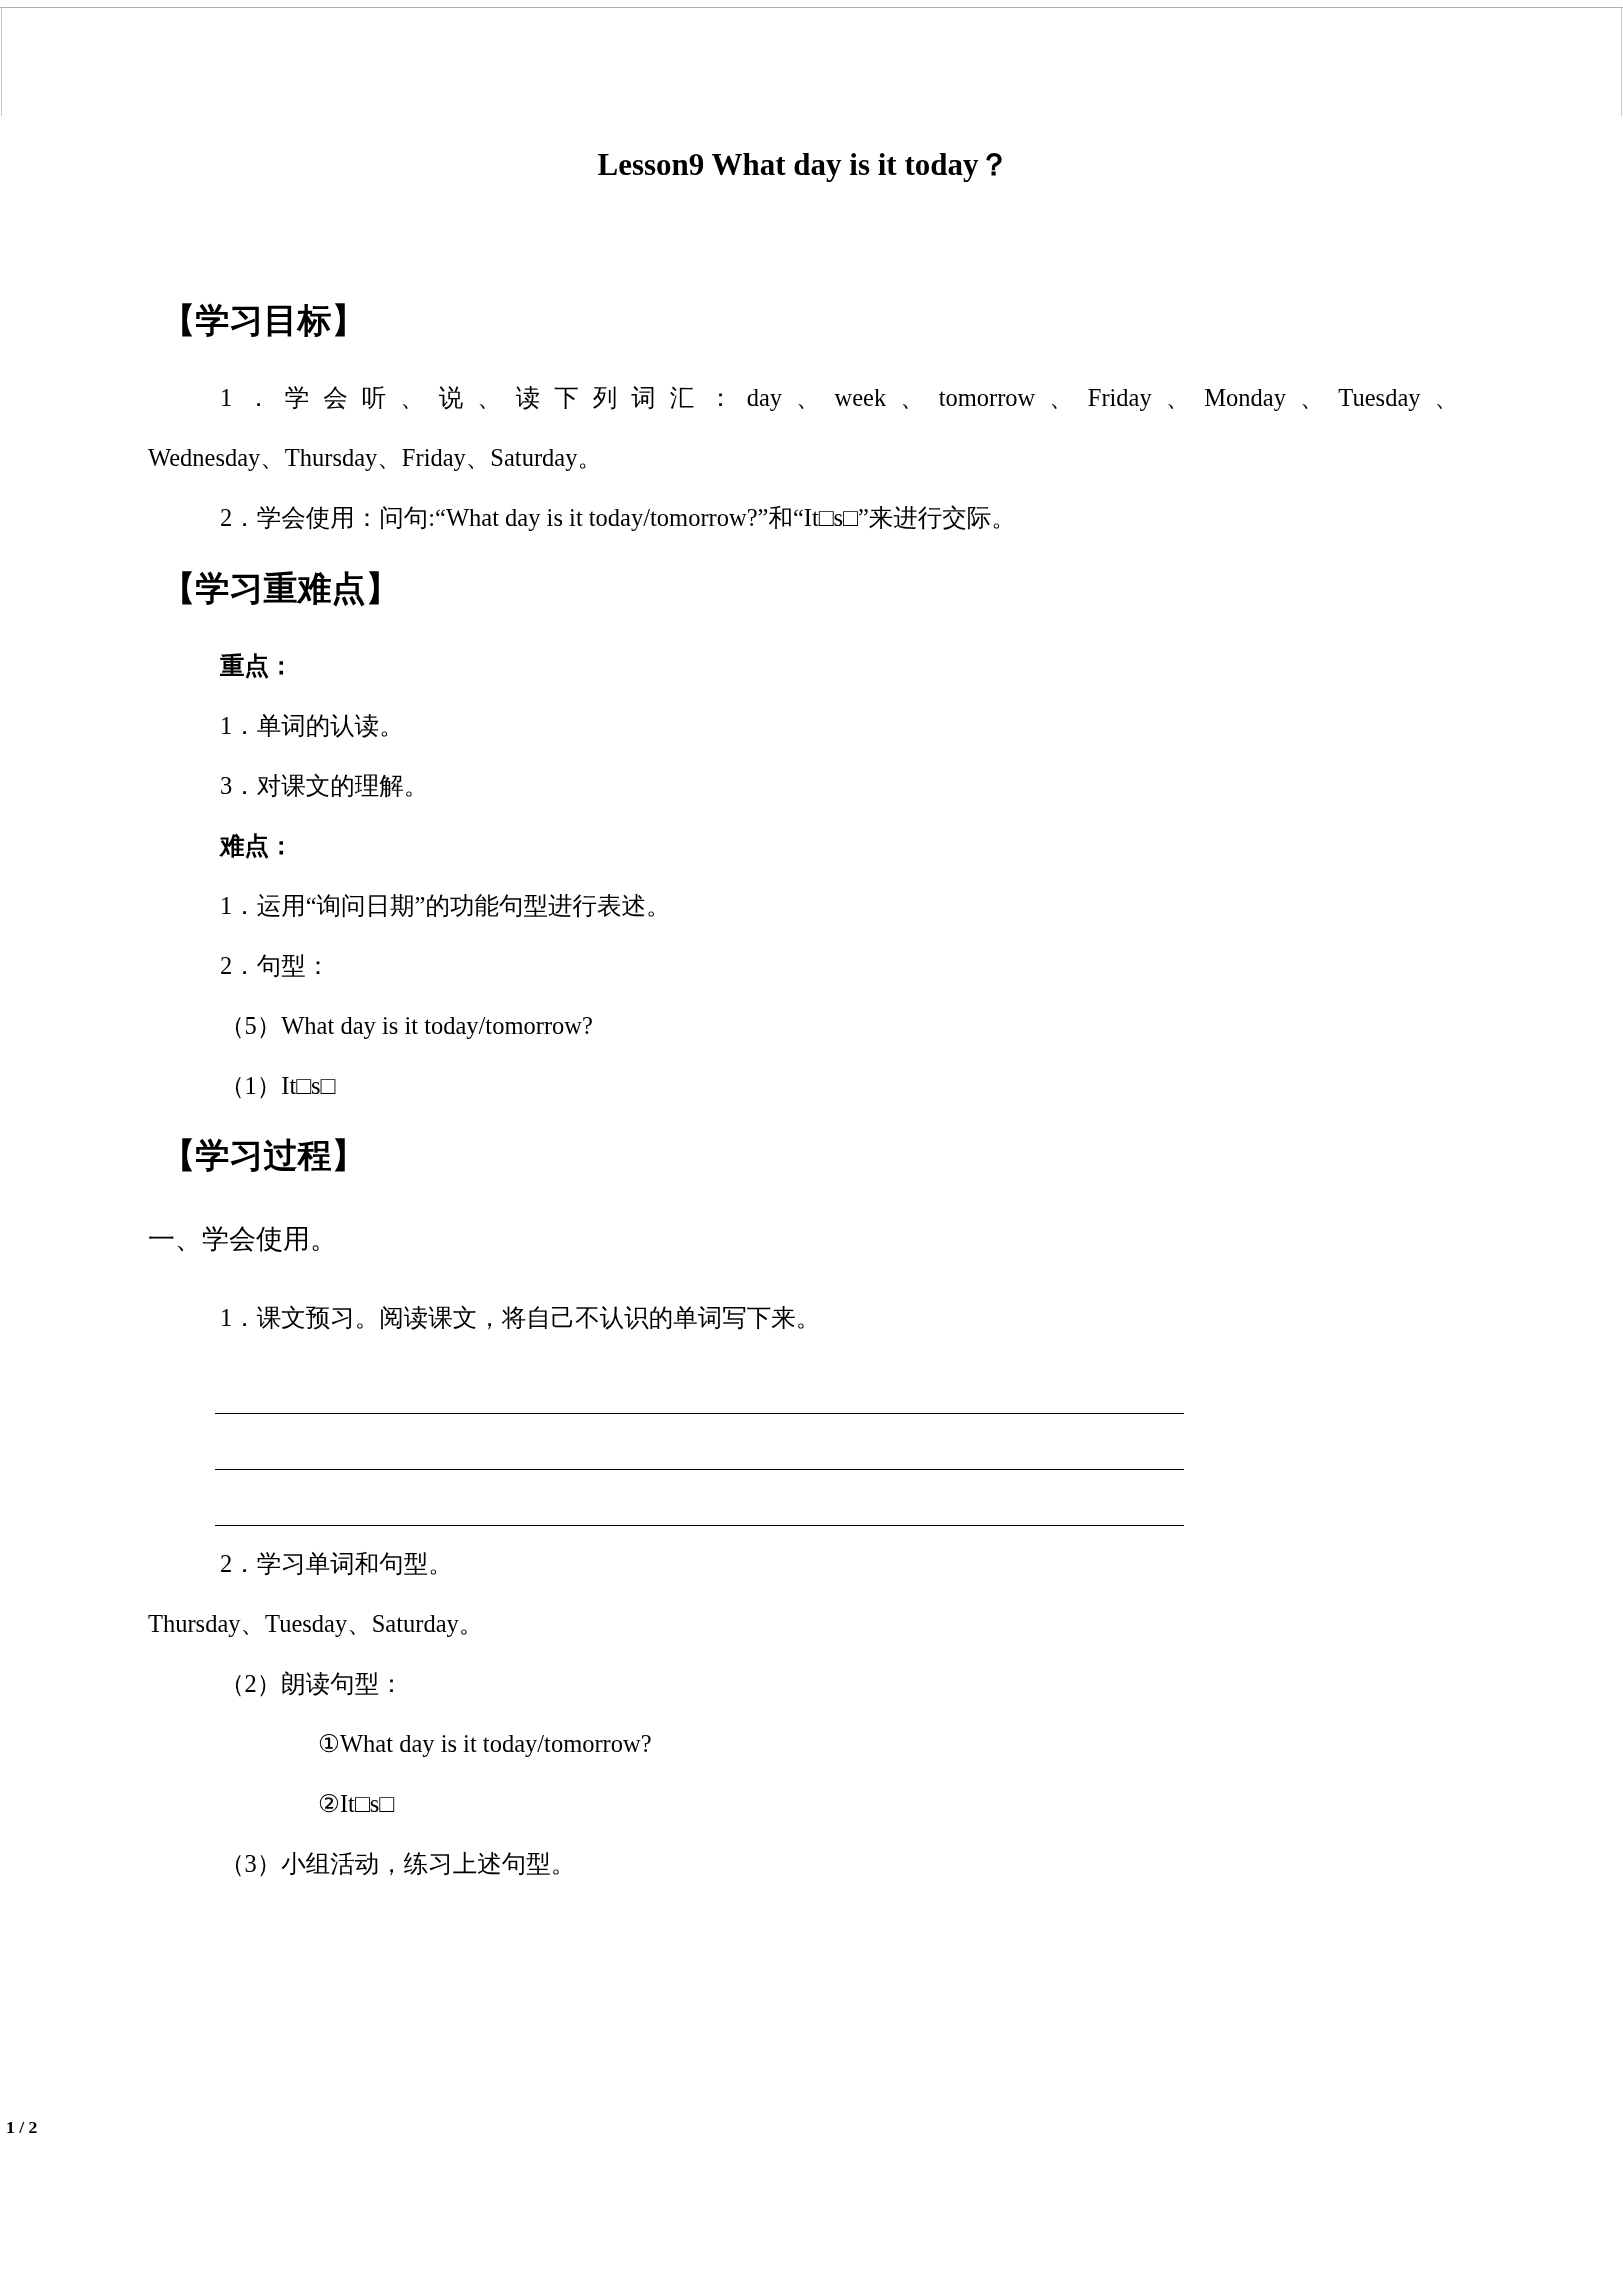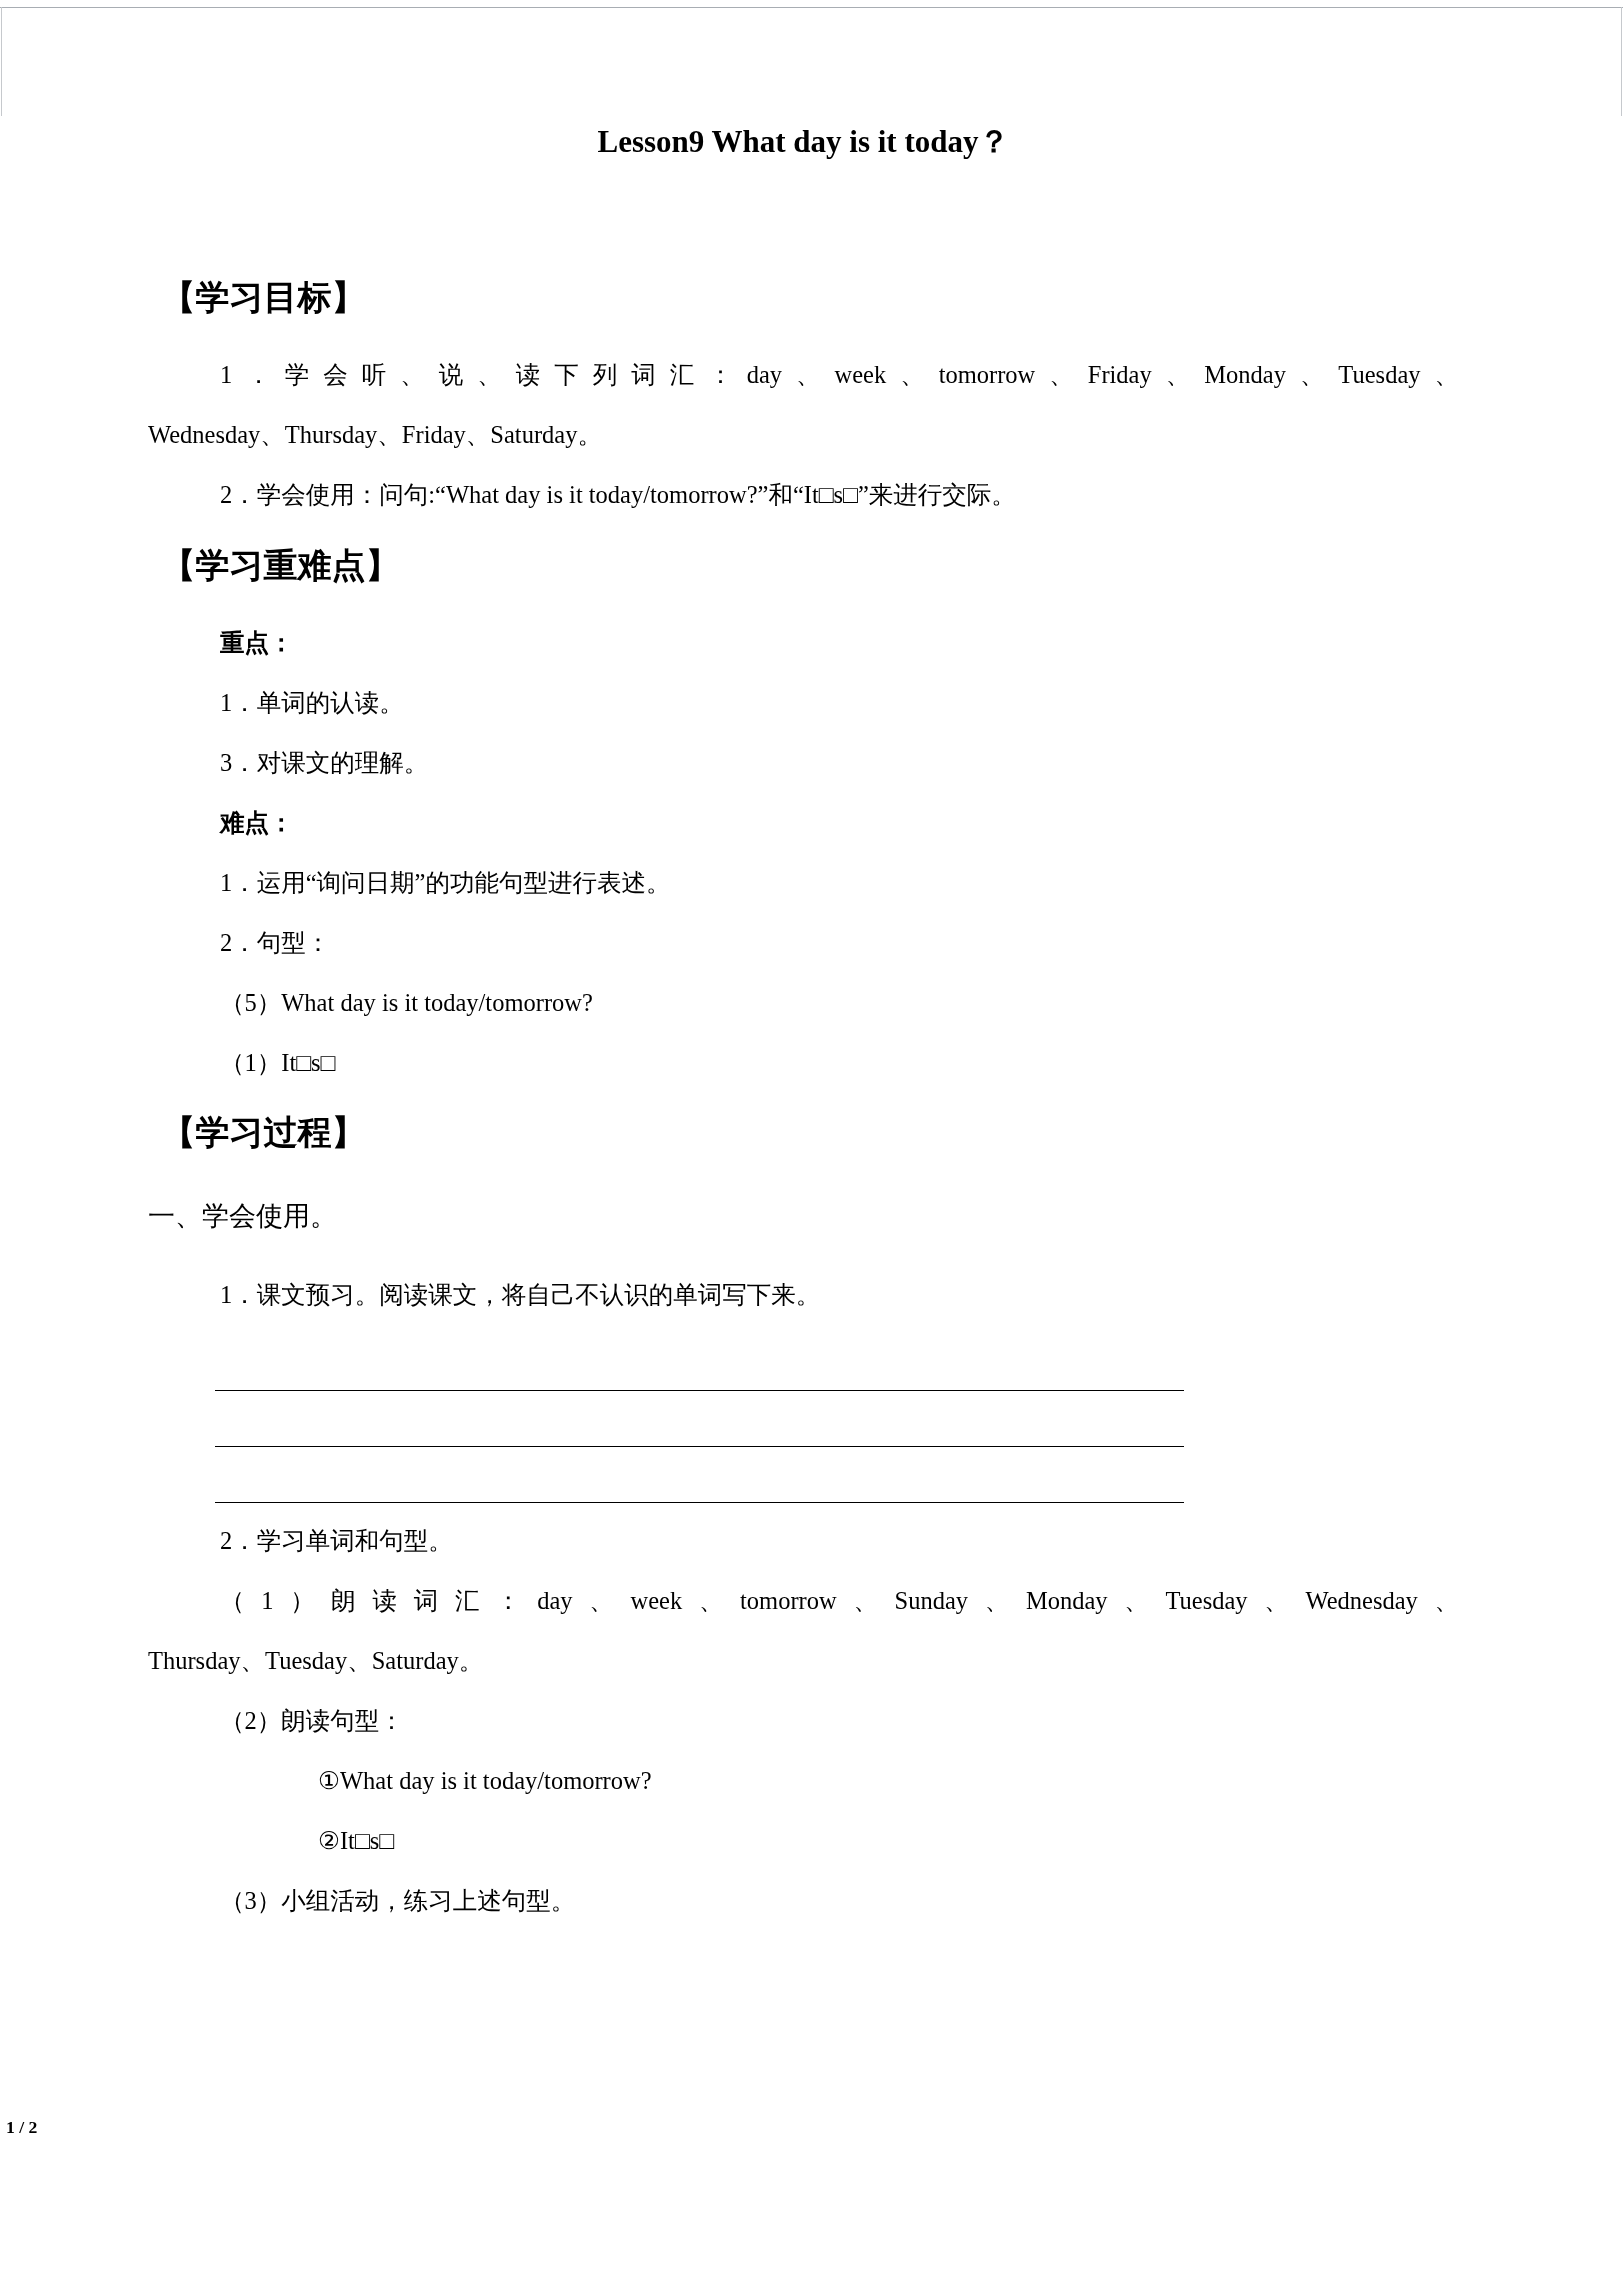--- a/index.html
+++ b/index.html
@@ -22,20 +22,21 @@
   .edge-left {
     position: absolute; top: 6.8px; left: 0.7px; height: 109px;
     border-left: 1.4px solid #c6c9cd;
   }
   .edge-right {
     position: absolute; top: 6.8px; right: 0.7px; height: 109px;
     border-right: 1.4px solid #c6c9cd;
   }
   .content {
     padding: 120px 164px 0 148px;
+    margin-top: 23px;
   }
   .doc-title {
     font-size: 31px;
     font-weight: bold;
     text-align: center;
     line-height: 44px;
     margin-bottom: 102px;
   }
   .sec-heading {
     font-size: 34px;
@@ -114,21 +115,20 @@
     <div class="part-title">一、学会使用。</div>
     <div class="para indent1">1．课文预习。阅读课文，将自己不认识的单词写下来。</div>
 
     <div class="write-block">
       <div class="write-line first"></div>
       <div class="write-line"></div>
       <div class="write-line"></div>
     </div>
 
     <div class="para indent1">2．学习单词和句型。</div>
-    <div class="para jfull">（1）朗读词汇：day、week、tomorrow、Sunday、Monday、Tuesday、Wednesday、</div>
     <div class="para">Thursday、Tuesday、Saturday。</div>
     <div class="para indent1">（2）朗读句型：</div>
     <div class="para indent2">①What day is it today/tomorrow?</div>
     <div class="para indent2">②It□s□</div>
     <div class="para indent1">（3）小组活动，练习上述句型。</div>
 
   </div>
 
   <div class="footer">1 / 2</div>
 </div>

